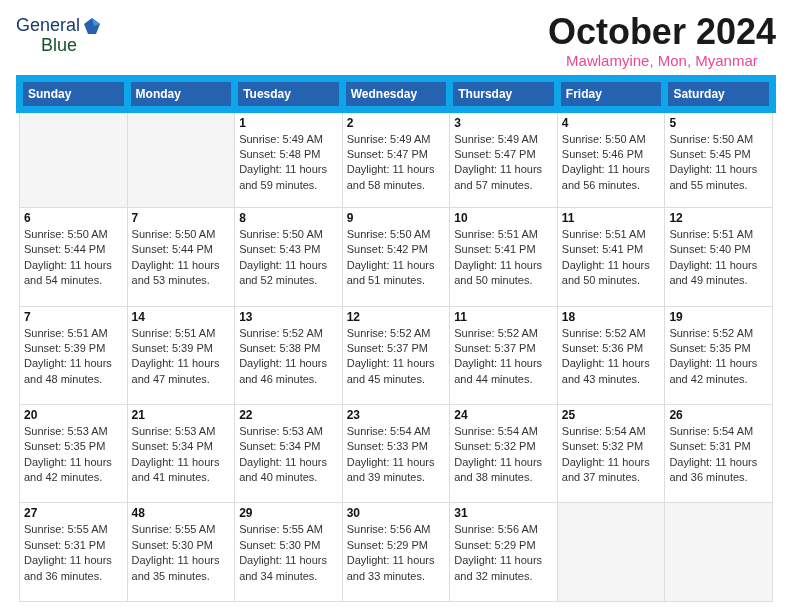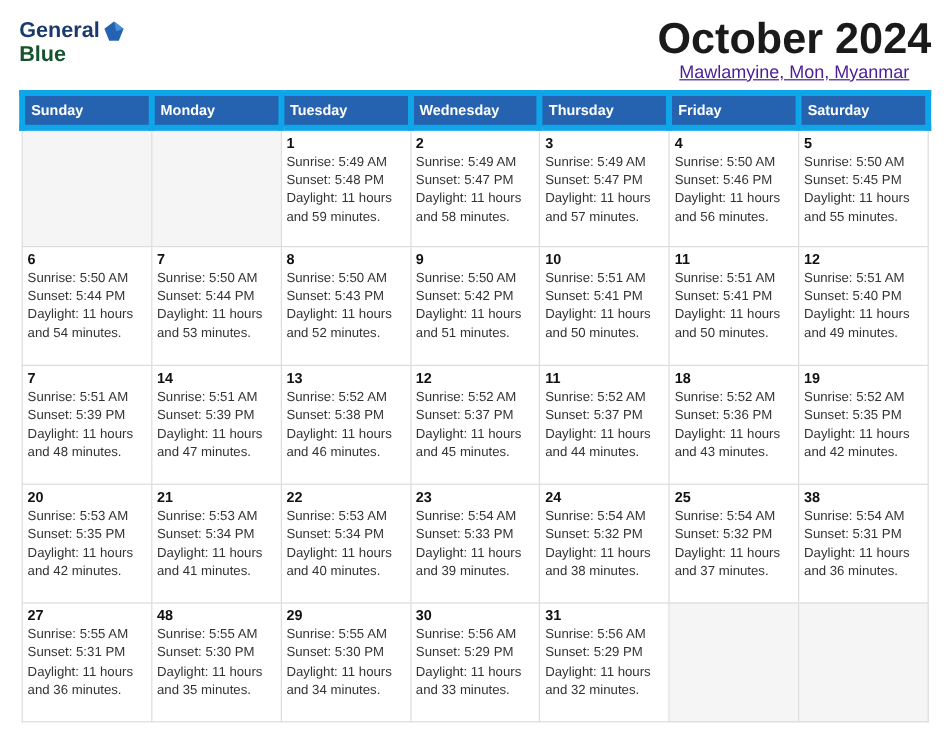--- a/index.html
+++ b/index.html
@@ -23,62 +23,62 @@
       justify-content: space-between;
       margin-bottom: 6px;
     }
     .logo {
       display: flex;
       align-items: center;
       margin-top: 4px;
     }
     .logo-text {
       font-size: 18px;
-      font-weight: bold;
+      font-weight: normal;
       color: #1a3a6b;
       line-height: 1.1;
+      text-align: center;
     }
     .logo-blue {
       color: #14532d;
     }
     .logo-icon {
       width: 20px;
       height: 20px;
       margin-left: 2px;
     }
     .title-block {
       text-align: center;
     }
     .month-title {
       font-size: 36px;
       font-weight: bold;
       color: #1a1a1a;
       line-height: 1.1;
     }
     .location {
       font-size: 15px;
-      color: #4c1d95;
+      color: #ec4899;
       font-weight: normal;
-      text-decoration: underline;
     }
     .calendar {
       flex: 1;
       border: 1px solid #ccc;
       border-collapse: collapse;
       width: 100%;
       table-layout: fixed;
     }
     .calendar th {
       background: #2563b0;
       color: #fff;
       font-size: 12px;
       font-weight: bold;
       text-align: left;
       padding: 5px 5px;
-      border: 5px solid #0ea5e9;
+      border: 7px solid #0ea5e9;
     }
     .calendar td {
       border: 1px solid #ddd;
       vertical-align: top;
       padding: 3px 4px;
       font-size: 9.5px;
       color: #333;
       background: #fff;
       height: 88px;
     }
@@ -240,21 +240,21 @@
           </td>
           <td>
             <span class="day-num">24</span>
             <div class="day-info">Sunrise: 5:54 AM<br>Sunset: 5:32 PM<br>Daylight: 11 hours and 38 minutes.</div>
           </td>
           <td>
             <span class="day-num">25</span>
             <div class="day-info">Sunrise: 5:54 AM<br>Sunset: 5:32 PM<br>Daylight: 11 hours and 37 minutes.</div>
           </td>
           <td>
-            <span class="day-num">38</span>
+            <span class="day-num">26</span>
             <div class="day-info">Sunrise: 5:54 AM<br>Sunset: 5:31 PM<br>Daylight: 11 hours and 36 minutes.</div>
           </td>
         </tr>
         <tr class="week-row">
           <td>
             <span class="day-num">27</span>
             <div class="day-info">Sunrise: 5:55 AM<br>Sunset: 5:31 PM<br>Daylight: 11 hours and 36 minutes.</div>
           </td>
           <td>
             <span class="day-num">48</span>

